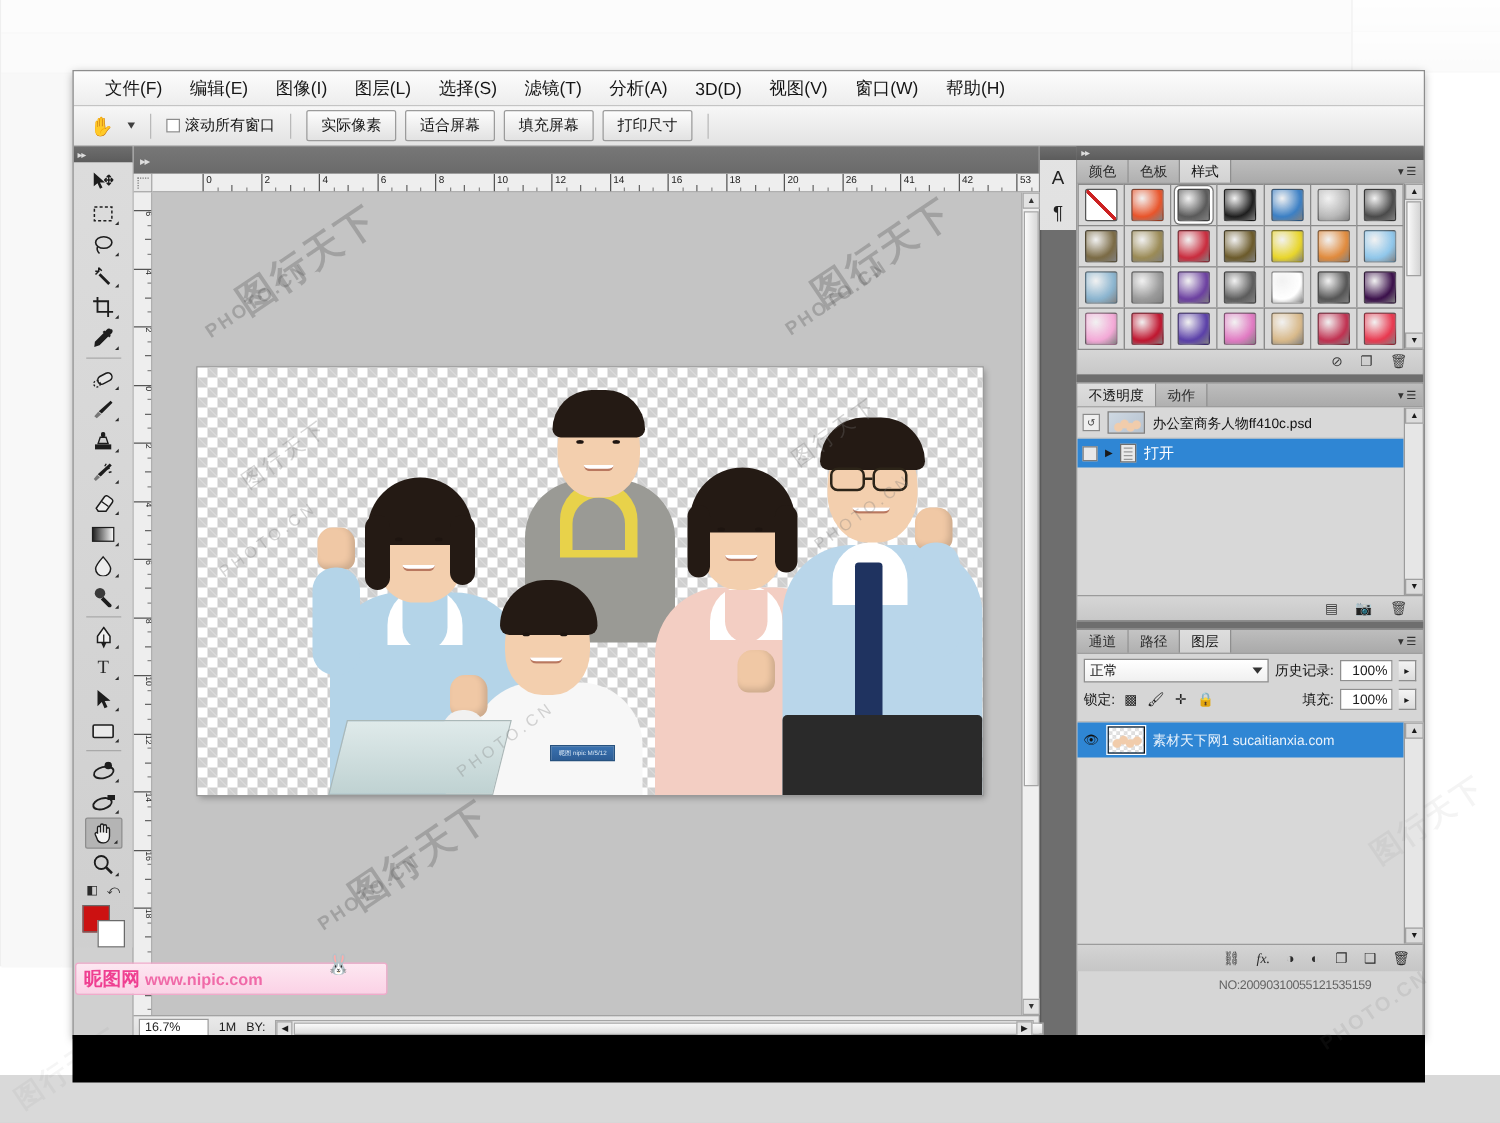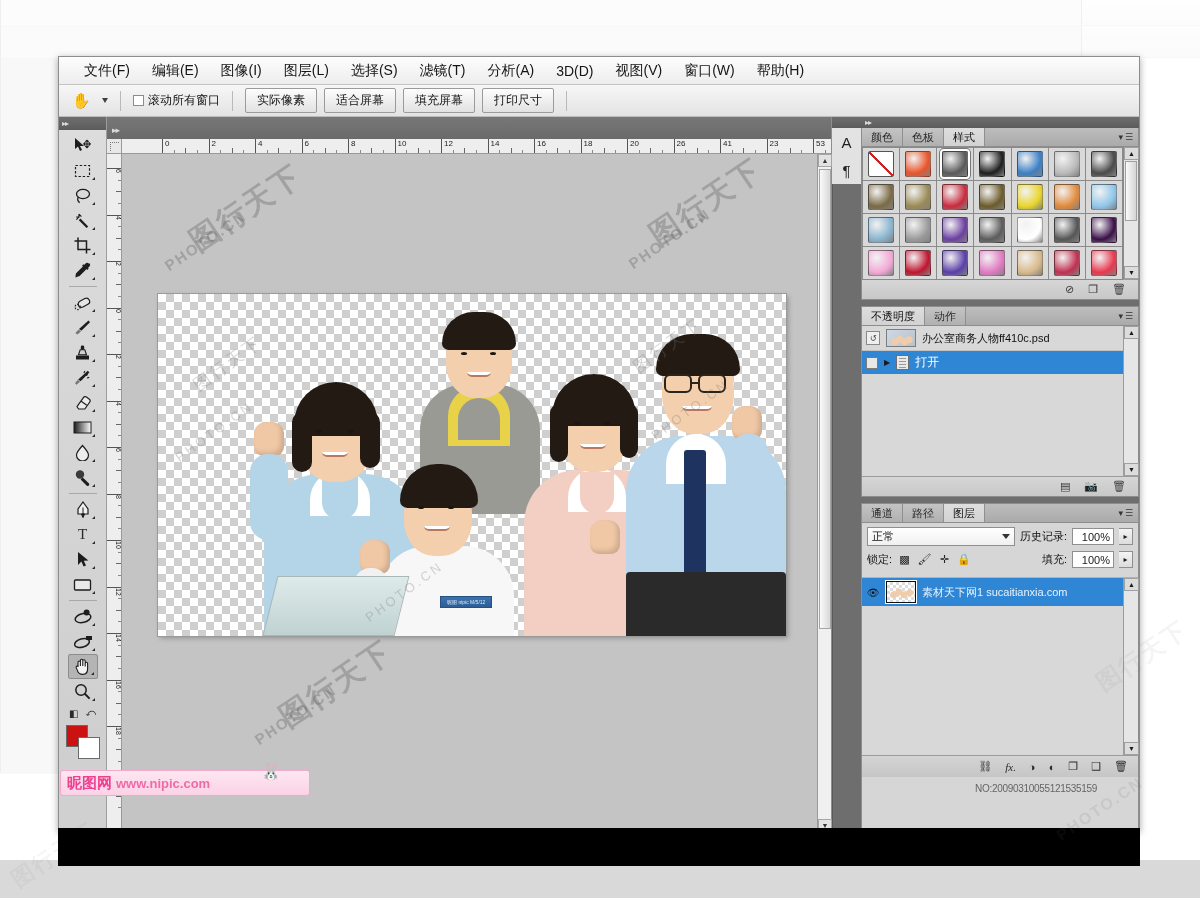--- a/index.html
+++ b/index.html
@@ -563,21 +563,21 @@
             <div class="mid" style="left: 528.25px;"></div>
             <div class="min" style="left: 539.875px;"></div>
             <div class="maj" style="left: 551.5px;">26</div>
             <div class="min" style="left: 563.125px;"></div>
             <div class="mid" style="left: 574.75px;"></div>
             <div class="min" style="left: 586.375px;"></div>
             <div class="maj" style="left: 598px;">41</div>
             <div class="min" style="left: 609.625px;"></div>
             <div class="mid" style="left: 621.25px;"></div>
             <div class="min" style="left: 632.875px;"></div>
-            <div class="maj" style="left: 644.5px;">23</div>
+            <div class="maj" style="left: 644.5px;">42</div>
             <div class="min" style="left: 656.125px;"></div>
             <div class="mid" style="left: 667.75px;"></div>
             <div class="min" style="left: 679.375px;"></div>
             <div class="maj" style="left: 691px;">53</div>
             <div class="min" style="left: 702.625px;"></div>
           </div>
       </div>
 
       <div class="canvas-row">
         <div class="vruler" id="vruler">
@@ -728,20 +728,30 @@
           <div class="wm ps-cn-wm" style="left:126px;top:552px;font-size:15px;">PHOTO.CN</div>
         </div>
 
         <div class="vscroll">
           <div class="arr" style="top:0">▲</div>
           <div class="thumb"></div>
           <div class="arr" style="bottom:0">▼</div>
         </div>
       </div>
 
+      <div class="statusbar">
+        <div class="zoombox">16.7%</div>
+        <span>1M</span>
+        <span>BY:</span>
+        <div class="hscroll">
+          <div class="ha" style="left:0">◀</div>
+          <div class="hthumb" style="left:14px"></div>
+          <div class="ha" style="right:0">▶</div>
+        </div>
+      </div>
     </div>
 
     <div class="mini-pal">
       <div class="mgrip"></div>
       <div class="mitem">A</div>
       <div class="mitem">¶</div>
       <div class="mfill"></div>
     </div>
 
     <div class="right-dock">

